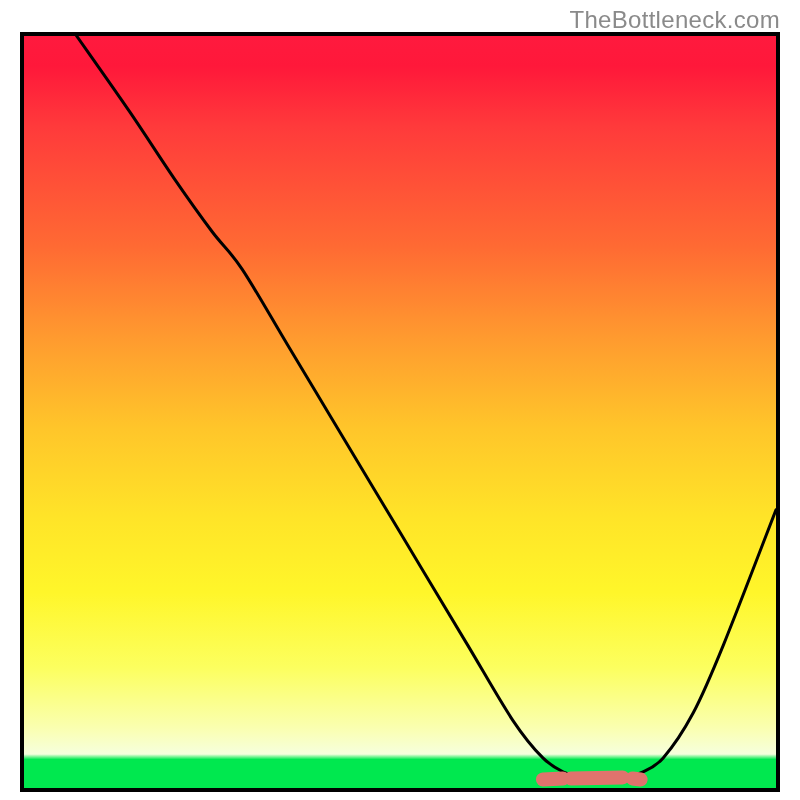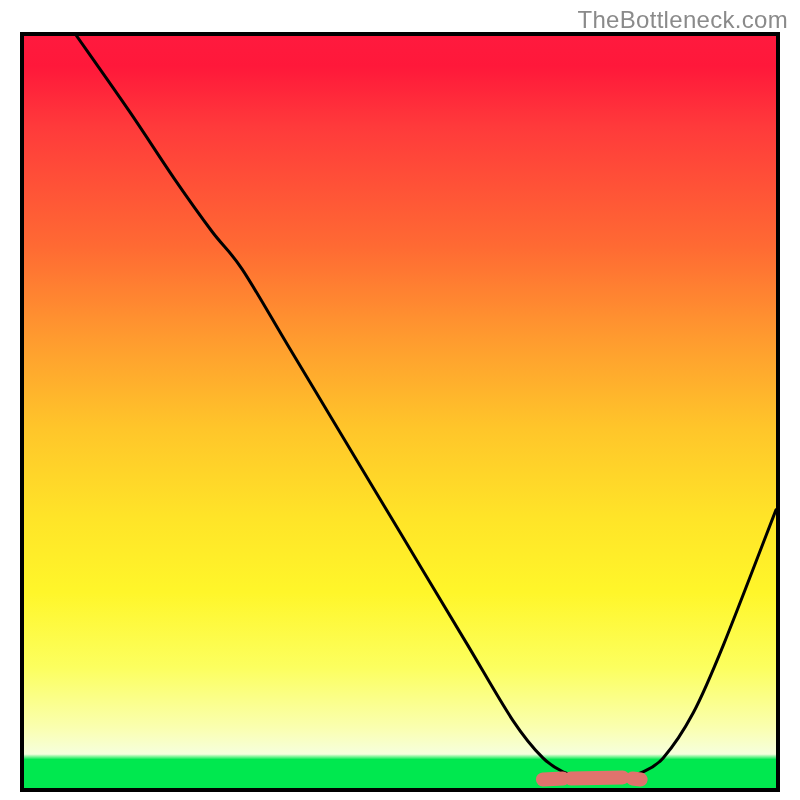--- a/index.html
+++ b/index.html
@@ -12,21 +12,21 @@
     overflow: hidden;
   }
   .stage {
     position: relative;
     width: 800px;
     height: 800px;
   }
   .watermark {
     position: absolute;
     top: 6px;
-    right: 12px;
+    right: 20px;
     color: #8a8a8a;
     font-size: 24px;
     font-weight: 500;
     letter-spacing: 0.3px;
     user-select: none;
   }
   .plot-box {
     position: absolute;
     left: 20px;
     top: 32px;

